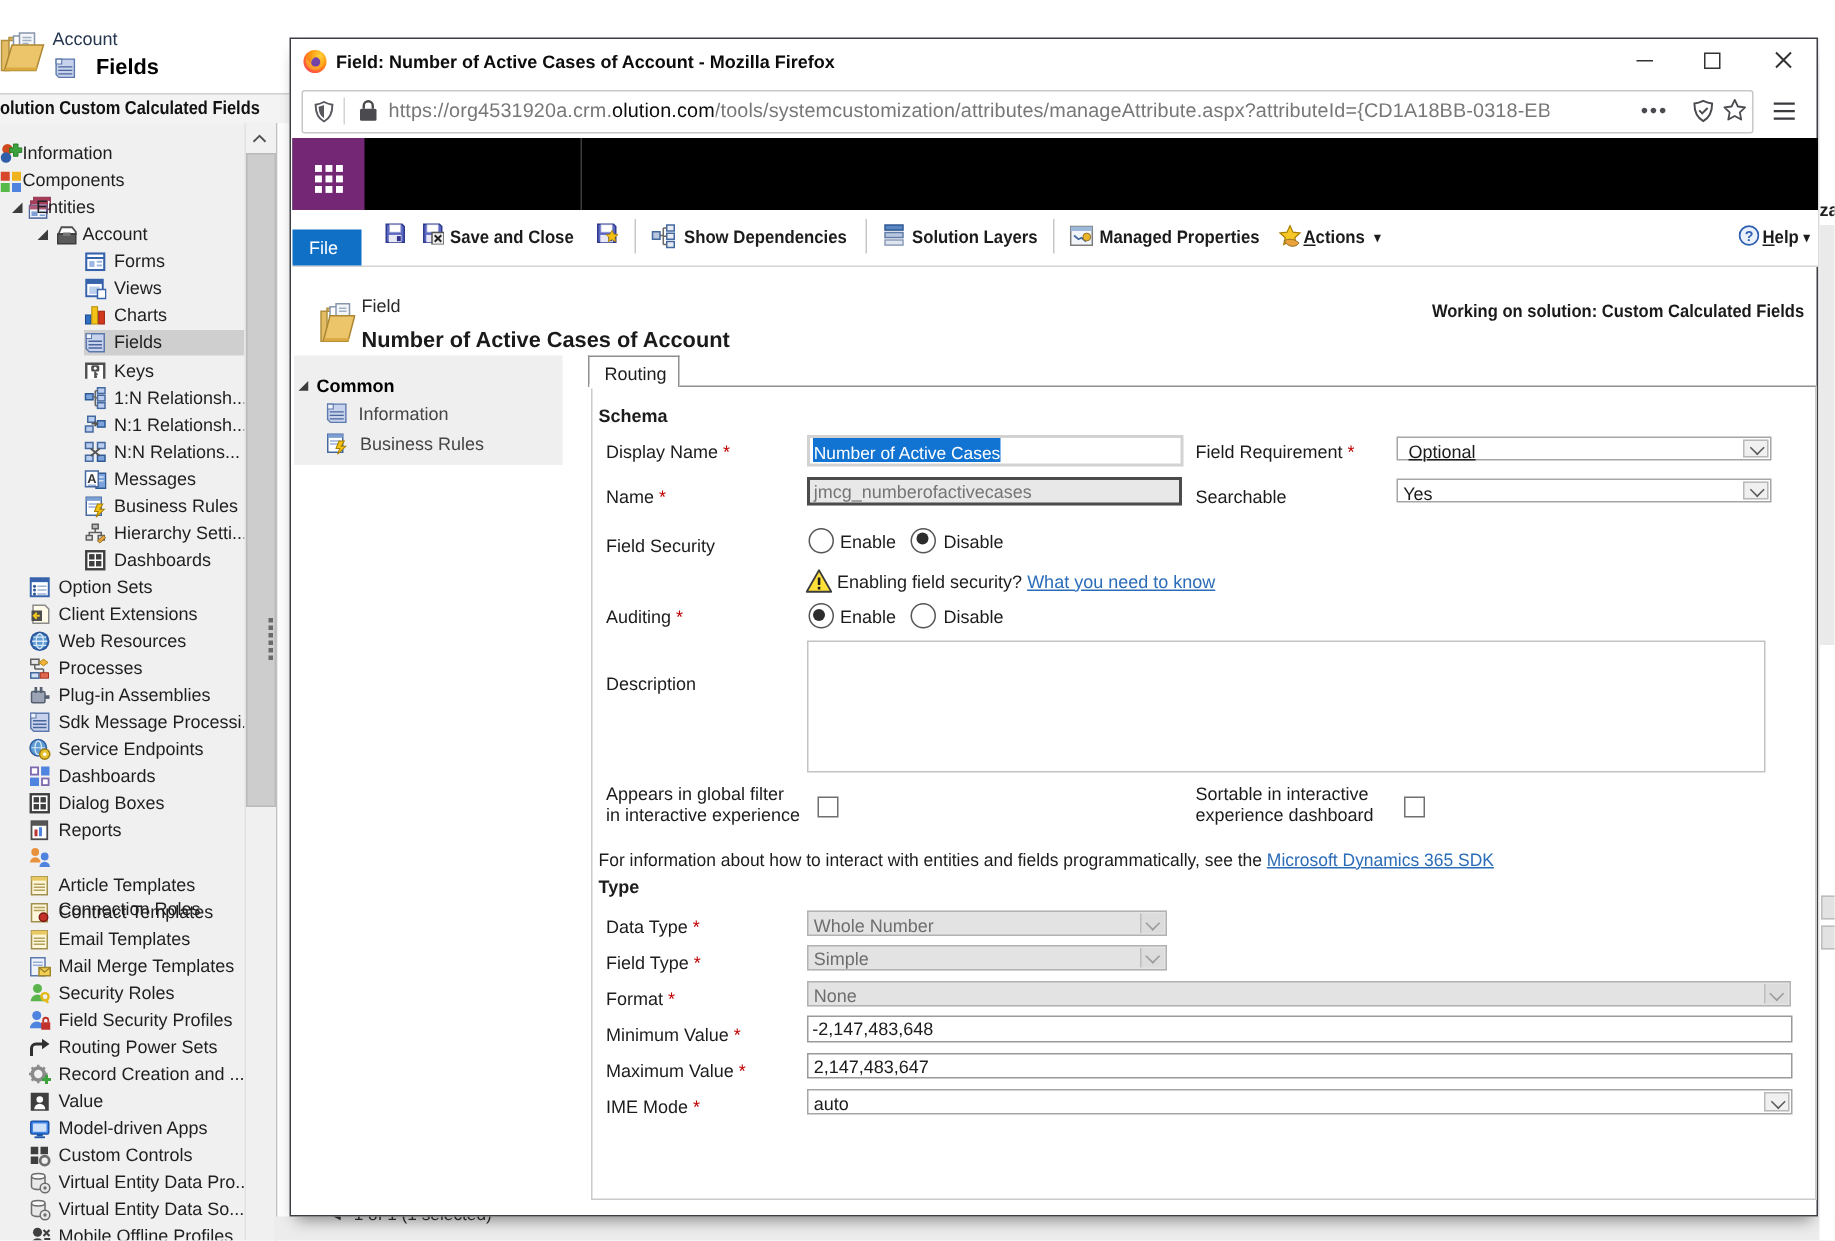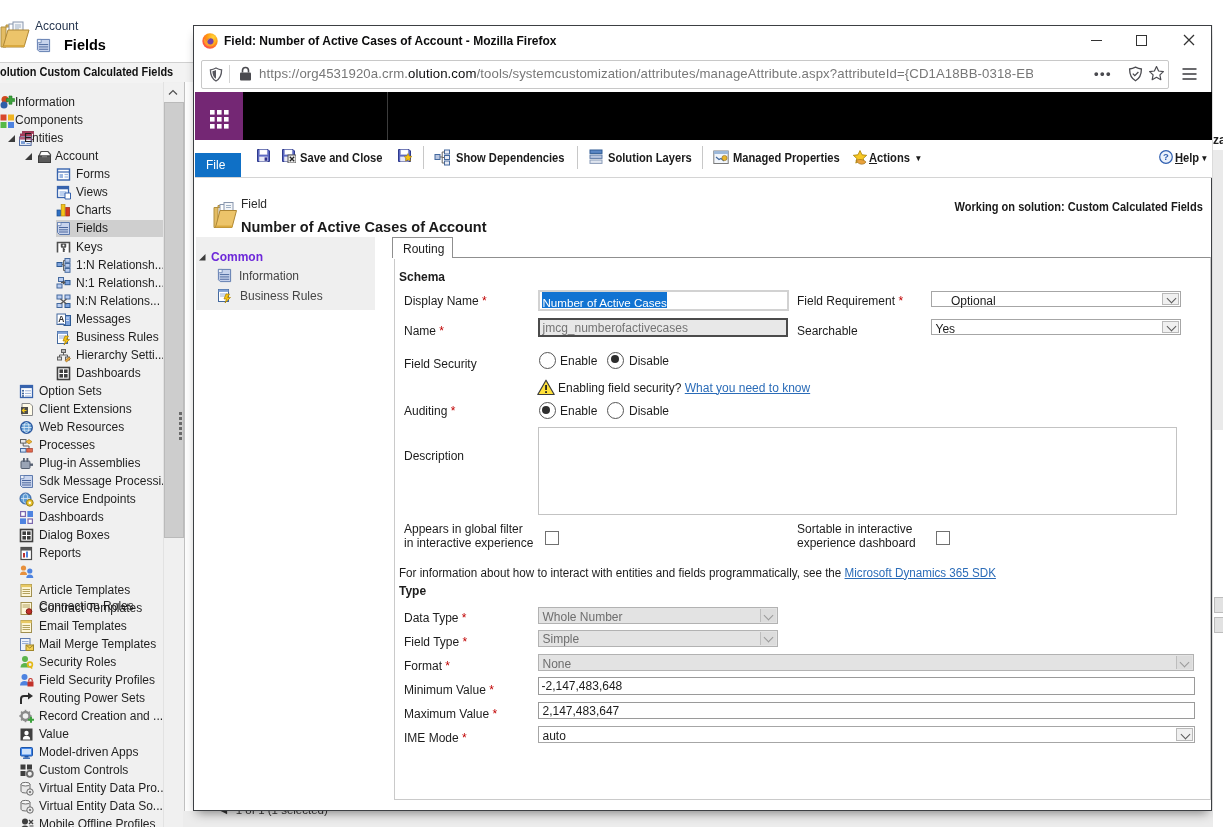--- a/index.html
+++ b/index.html
@@ -506,21 +506,21 @@
   </svg>
 <div class="rtx" style="left:1175px;top:151px;"><span style="text-decoration:underline;">H</span>elp&nbsp;<span style="font-size:9px;vertical-align:1px;">▾</span></div>
 <div class="t" style="left:241px;top:197px;font-size:12px;color:#2b2b2b;">Field</div>
 <div class="t" style="left:241px;top:218.5px;font-size:14.5px;font-weight:bold;color:#1a1a1a;">Number of Active Cases of Account</div>
 <div class="t" style="right:20px;top:200px;font-size:12px;font-weight:bold;color:#1a1a1a;"></div>
 <div class="t" style="right:20px;top:200px;font-size:12px;font-weight:bold;color:#1a1a1a;transform:scaleX(0.92);transform-origin:100% 0;">Working on solution: Custom Calculated Fields</div>
 <div class="a" style="left:196px;top:237px;width:179px;height:73px;background:#efefef;"></div>
 <svg class="a" style="left:198px;top:252.5px" width="9" height="9" viewBox="0 0 9 9">
     <path d="M7.5 1 V7.5 H1 Z" fill="#3c3c3c"></path>
   </svg>
-<div class="t" style="left:211px;top:249.5px;font-size:12px;font-weight:bold;color:#6d28d9;">Common</div>
+<div class="t" style="left:211px;top:249.5px;font-size:12px;font-weight:bold;color:#000000;">Common</div>
 <svg class="a" style="left:217px;top:267.5px" width="15" height="15" viewBox="0 0 16 16">
 <path d="M1.5 1.5 H14.5 V14.5 H3.5 L1.5 12.5 Z" fill="#c7d3ec" stroke="#5c79ad" stroke-width="1"></path>
 <path d="M1.5 1.5 H5.5 V5 H1.5 Z" fill="#eef2fa" stroke="#5c79ad" stroke-width="0.8"></path>
 <line x1="3" y1="7" x2="13" y2="7" stroke="#4a659c" stroke-width="1"></line>
 <line x1="3" y1="9.5" x2="13" y2="9.5" stroke="#4a659c" stroke-width="1"></line>
 <line x1="3" y1="12" x2="13" y2="12" stroke="#4a659c" stroke-width="1"></line>
   </svg>
 <div class="t" style="left:239px;top:268.5px;font-size:12px;color:#454545;">Information</div>
 <svg class="a" style="left:217px;top:287.5px" width="15" height="15" viewBox="0 0 15 15">
 <rect x="1.5" y="1.5" width="10" height="12" fill="#fff" stroke="#44699e"></rect>
@@ -544,21 +544,21 @@
     </g>
 <path d="M2.5 26 L7 9 L23.5 9 L19 26 Z" fill="#ecc46a" stroke="#ad8634" stroke-width="1"></path>
 <path d="M2.5 26 L19 26 L20 24 L3.5 24 Z" fill="#d9a93f" stroke="none"></path>
   </svg>
 <div class="t" style="left:399px;top:269.5px;font-size:12px;font-weight:bold;color:#1c1c1c;">Schema</div>
 <div class="lbl" style="left:404px;top:294.0px;">Display Name <span class="red">*</span></div>
 <div class="a" style="left:538px;top:290px;width:246.5px;height:17px;background:#fff;border:2px solid #d2d2d2;"></div>
 <div class="a" style="left:541.5px;top:292.3px;height:15.9px;background:#1173d2;"><span style="position:relative;top:1px;left:1px;color:#fff;font-size:11.6px;white-space:nowrap;padding-right:1px;">Number of Active Cases</span></div>
 <div class="lbl" style="left:797px;top:294.0px;">Field Requirement <span class="red">*</span></div>
 <div class="a" style="left:931px;top:291.0px;width:248px;height:14px;background:#fff;border:1px solid #a6a6a6;color:#1c1c1c;font-size:12px;">
-    <span style="position:absolute;left:19px;top:1.5px;white-space:nowrap;">Optional</span>
+    <span style="position:absolute;left:7px;top:1.5px;white-space:nowrap;text-decoration:underline;">Optional</span>
     <span style="position:absolute;right:1px;top:1px;bottom:1px;width:15px;background:#f0f0f0;border:1px solid #b9b9b9;"></span>
     <span style="position:absolute;right:5.5px;top:3.0px;width:6px;height:6px;border-right:1.6px solid #5a5a5a;border-bottom:1.6px solid #5a5a5a;transform:rotate(45deg);"></span>
   </div>
 <div class="lbl" style="left:404px;top:323.5px;">Name <span class="red">*</span></div>
 <div class="a" style="left:538px;top:318px;width:246px;height:15px;background:#e8e8e8;border:2px solid #4b4b4b;font-size:12px;color:#757575;">
     <span style="position:absolute;left:2.5px;top:0.5px;white-space:nowrap;">jmcg_numberofactivecases</span>
   </div>
 <div class="lbl" style="left:797px;top:323.5px;">Searchable</div>
 <div class="a" style="left:931px;top:319.0px;width:248px;height:14px;background:#fff;border:1px solid #a6a6a6;color:#1c1c1c;font-size:12px;">
     <span style="position:absolute;left:3.5px;top:1.5px;white-space:nowrap;">Yes</span>

